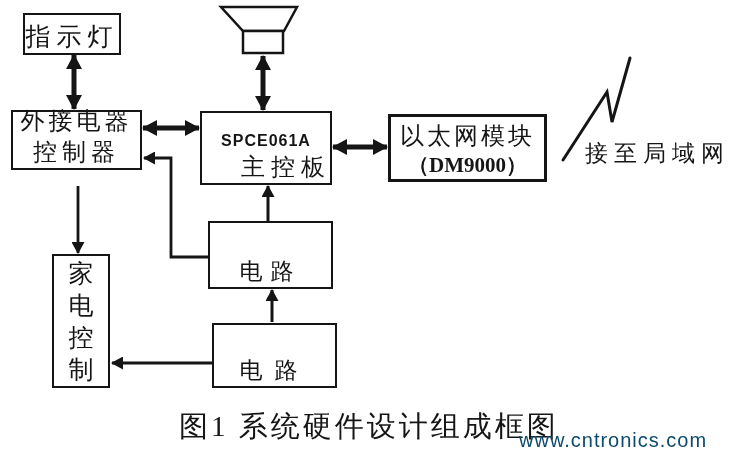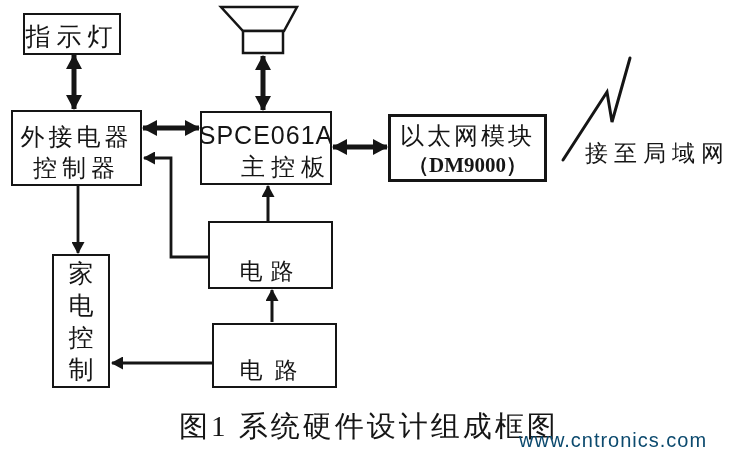--- a/index.html
+++ b/index.html
@@ -32,27 +32,27 @@
     align-items: center;
     justify-content: flex-end;
     text-align: center;
     line-height: 1.3;
   }
   .box .ln { display: block; white-space: nowrap; }
 
   
   .b-indicator   { left: 23px;  top: 13px;  width: 98px;  height: 42px;
                    font-size: 25px; letter-spacing: 6px; }
-  .b-ext         { left: 11px;  top: 110px; width: 131px; height: 76px;
+  .b-ext         { left: 11px;  top: 110px; width: 131px; height: 60px;
                    font-size: 24px; }
   .b-ext .ln1    { letter-spacing: 4px; }
   .b-ext .ln2    { letter-spacing: 5px; }
   .b-main        { left: 200px; top: 111px; width: 132px; height: 74px; }
   .b-main .ln1   { font-family: "Liberation Sans", "DejaVu Sans", sans-serif;
-                   font-weight: 400; font-size: 25px; letter-spacing: 1px; }
+                   font-weight: 700; font-size: 16px; letter-spacing: 1px; }
   .b-main .ln2   { font-size: 24px; letter-spacing: 6px; margin-left: 40px; }
   .b-eth         { left: 388px; top: 114px; width: 159px; height: 68px;
                    border-width: 3.5px; }
   .b-eth .ln1    { font-size: 24px; letter-spacing: 3px; }
   .b-eth .ln2    { font-family: Liberation Serif, serif;
                    font-weight: 700; font-size: 21px; letter-spacing: 0; }
   .b-appliance   { left: 52px;  top: 254px; width: 58px;  height: 134px;
                    font-size: 25px; }
   .b-appliance .vtext { display: block; width: 1em; line-height: 32px;
                    word-break: break-all; text-align: center; }

